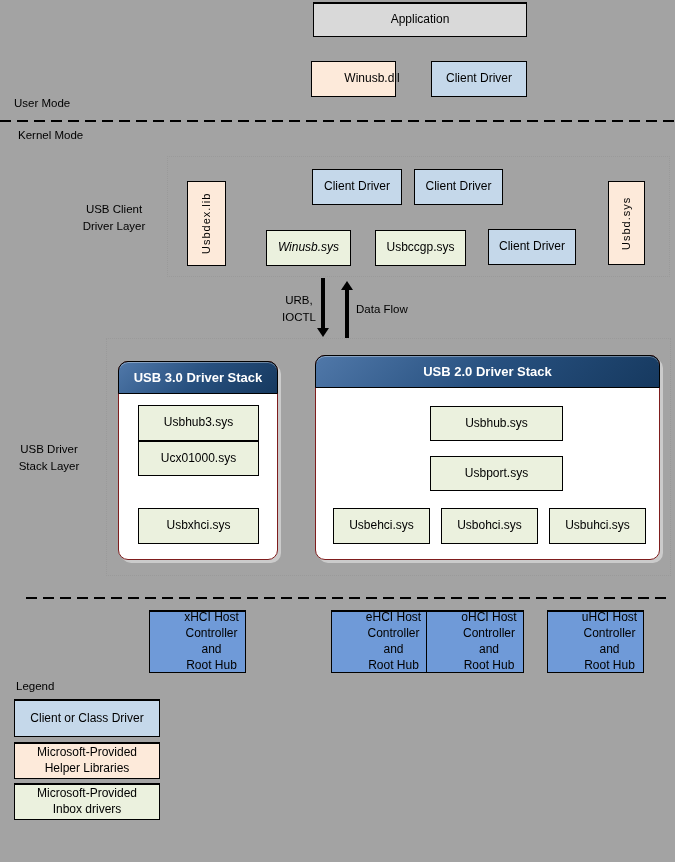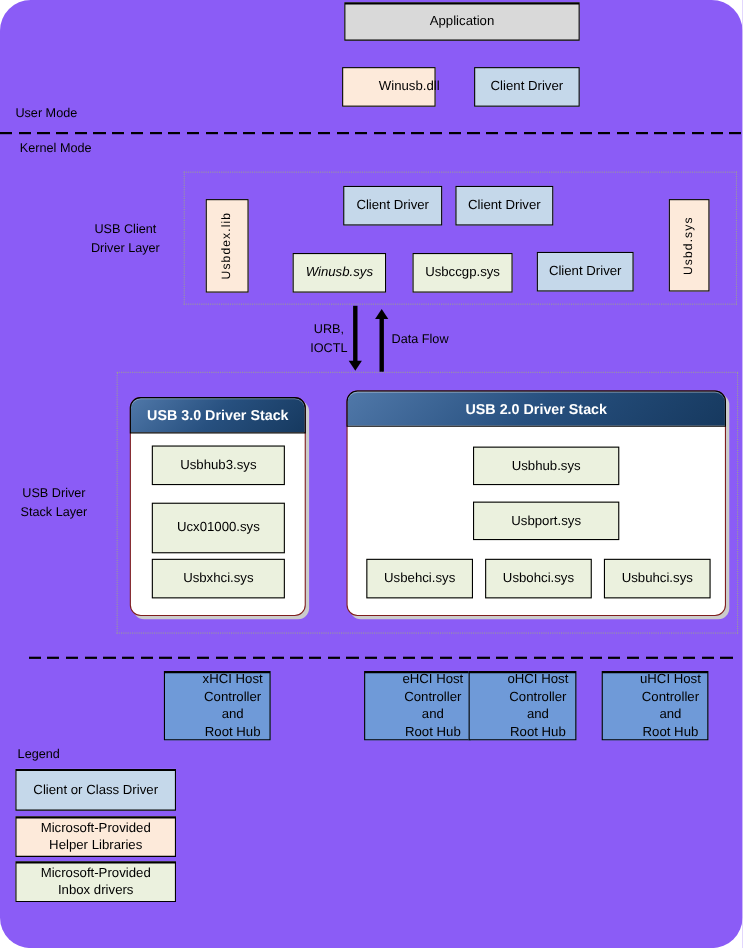--- a/index.html
+++ b/index.html
@@ -1,18 +1,18 @@
 <!DOCTYPE html>
 <html style="--box-gray: #d9d9d9; --box-cream: #fdeada; --box-green: #ebf1de; --box-lightblue: #c5d8ea; --box-hardware-blue: #6f9ad8; --header-navy-dark: #16395f; --header-navy-light: #5078a9;"><head>
 <meta charset="utf-8">
 <style>
   html,body { margin:0; padding:0; background:#fff; }
   #canvas {
-    position:relative; width:675px; height:862px; background:#8b5cf6;
-    font-family:"Liberation Sans", sans-serif; color:#000; overflow:hidden;border-radius:28px;
+    position:relative; width:675px; height:862px; background:#a3a3a3;
+    font-family:"Liberation Sans", sans-serif; color:#000; overflow:hidden;
   }
   * { box-sizing:border-box; }
 
   .b {
     position:absolute; display:flex; align-items:center; justify-content:center;
     text-align:center; border:1px solid #000; font-size:12px; line-height:1.32;
     white-space:pre-line;
   }
   .thick { border-top-width:2px; }
   .gray   { background:var(--box-gray); }
@@ -99,21 +99,21 @@
   <div class="lbl" style="left:356px; top:301px;">Data Flow</div>
 
   <div class="layer" style="left:106px; top:338px; width:565px; height:238px;"></div>
 
   <div class="lbl center" style="left:4px; top:441px; width:90px;">USB Driver
 Stack Layer</div>
 
   <div class="stackbox" style="left:118px; top:361px; width:160px; height:199px;">
     <div class="stackhead">USB 3.0 Driver Stack</div>
     <div class="b green" style="left:19px; top:43px; width:121px; height:36px;">Usbhub3.sys</div>
-    <div class="b green" style="left:19px; top:95px; width:121px; height:46px;">Ucx01000.sys</div>
+    <div class="b green" style="left:19px; top:79px; width:121px; height:35px;">Ucx01000.sys</div>
     <div class="b green" style="left:19px; top:146px; width:121px; height:36px;">Usbxhci.sys</div>
   </div>
 
   <div class="stackbox" style="left:315px; top:355px; width:345px; height:205px;">
     <div class="stackhead">USB 2.0 Driver Stack</div>
     <div class="b green" style="left:114px; top:50px; width:133px; height:35px;">Usbhub.sys</div>
     <div class="b green" style="left:114px; top:100px; width:133px; height:35px;">Usbport.sys</div>
     <div class="b green" style="left:125px; top:152px; width:97px; height:36px;">Usbohci.sys</div>
     <div class="b green" style="left:17px; top:152px; width:97px; height:36px;">Usbehci.sys</div>
     <div class="b green" style="left:233px; top:152px; width:97px; height:36px;">Usbuhci.sys</div>

